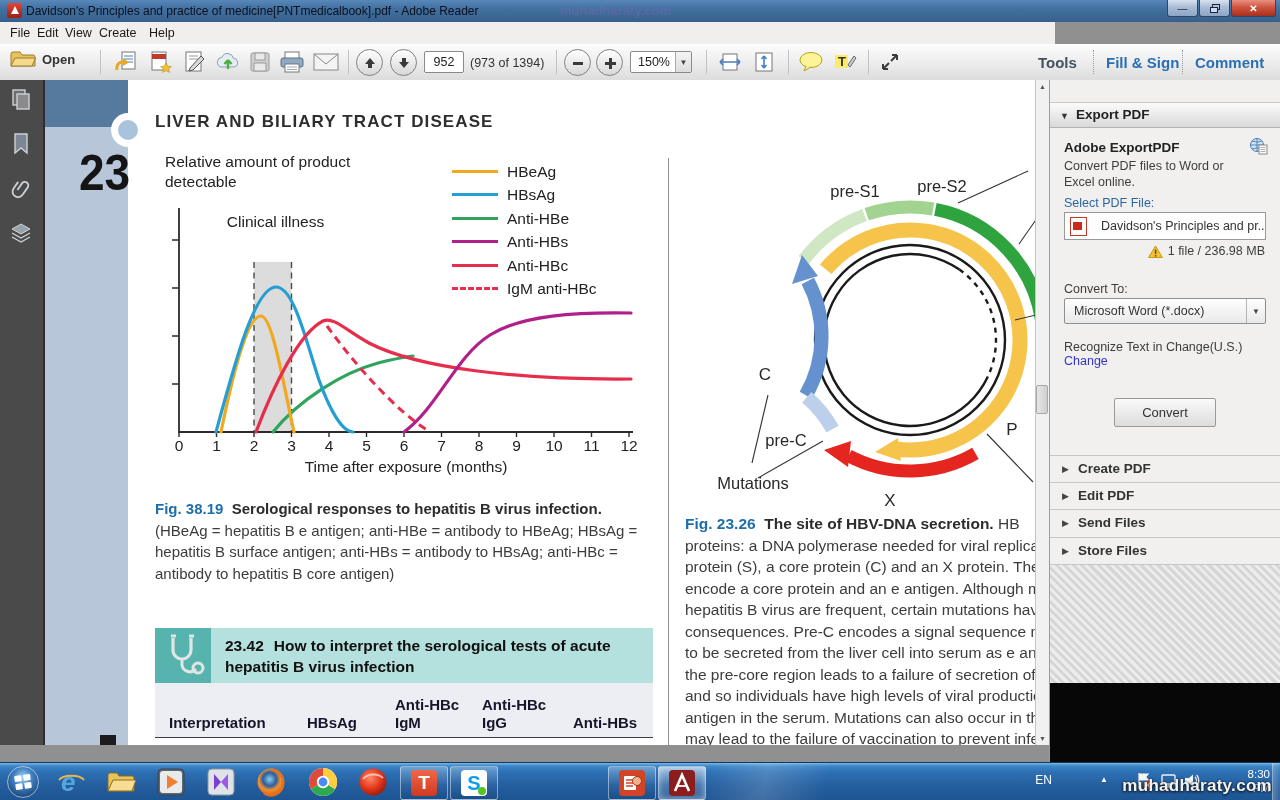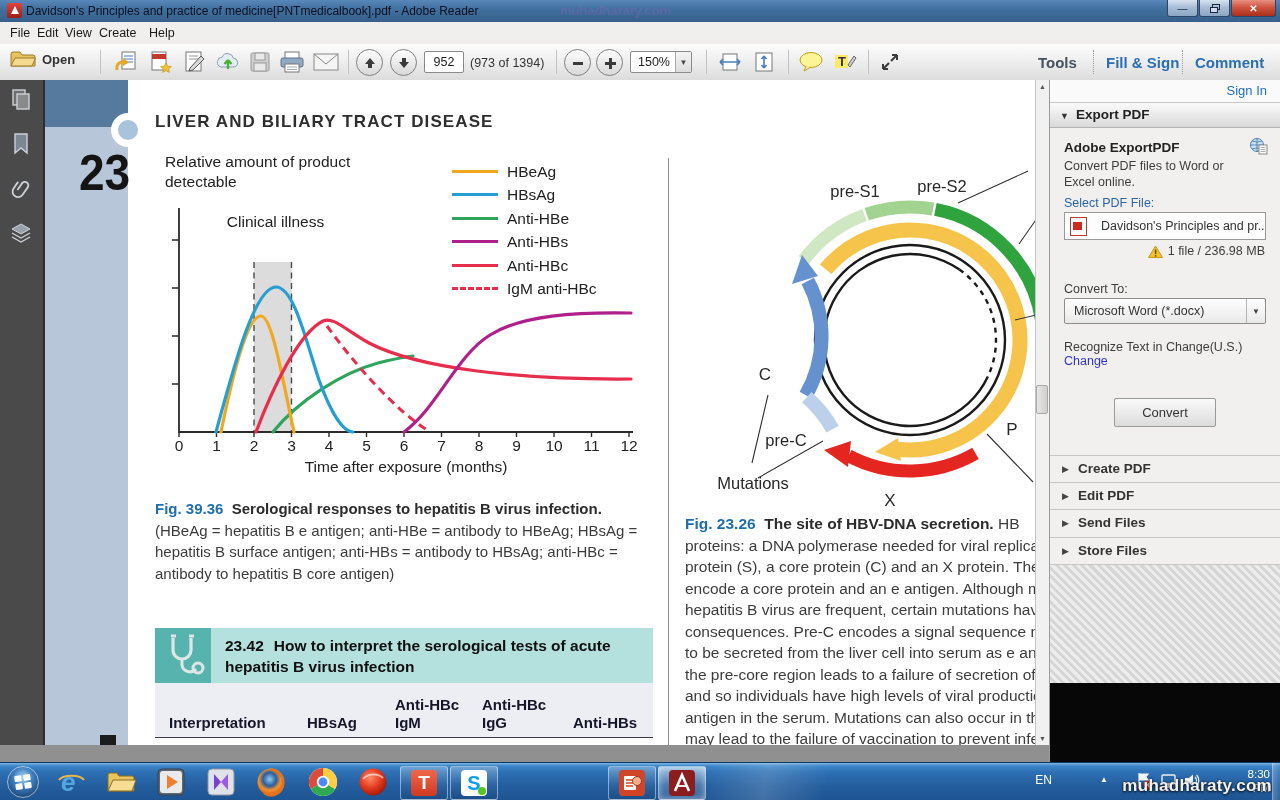--- a/index.html
+++ b/index.html
@@ -13,21 +13,21 @@
   .appicon{position:absolute;left:7px;top:3px;width:15px;height:15px;background:linear-gradient(180deg,#e0453a,#9c1f17);border-radius:2px;}
   .appicon:after{content:"";position:absolute;left:4px;top:3px;border-left:4px solid transparent;border-right:4px solid transparent;border-bottom:8px solid #fff;}
   .twm{position:absolute;left:560px;top:3px;font-size:13px;font-weight:bold;color:rgba(140,100,180,.35);}
   .winbtns{position:absolute;right:4px;top:0;display:flex;}
   .wb{height:16px;border:1px solid #2e4765;border-top:none;border-radius:0 0 3px 3px;
     background:linear-gradient(180deg,#d7e2ef 0%,#a9bdd5 45%,#8ca6c4 100%);margin-left:1px;
     display:flex;align-items:center;justify-content:center;color:#18263d;font-size:10px;}
   .wb.min{width:29px}.wb.max{width:29px}
   .wb.close{width:43px;background:linear-gradient(180deg,#e89180 0%,#cf5540 45%,#a92f1c 100%);color:#fff;font-weight:bold;}
   
-  .menubar{position:absolute;left:0;top:22px;width:1280px;height:22px;background:#f0efee;border-bottom:1px solid #d7d5d2;text-align:center;}
+  .menubar{position:absolute;left:0;top:22px;width:1055px;height:22px;background:#f0efee;border-bottom:1px solid #d7d5d2;text-align:center;}
   .mi{position:absolute;top:0;height:22px;line-height:22px;font-size:12.5px;color:#1a1a1a;padding:0 4px;}
   
   .toolbar{position:absolute;left:0;top:44px;width:1280px;height:36px;
     background:linear-gradient(180deg,#fdfdfd 0%,#ececec 55%,#dcdcdc 100%);border-bottom:1px solid #9b9b9b;}
   .tsep{position:absolute;top:6px;width:1px;height:24px;background:#c2c2c2;}
   .dsep{position:absolute;top:6px;width:1px;height:24px;border-left:1px dotted #9a9a9a;}
   .tbtn{position:absolute;top:5px;width:28px;height:26px;display:flex;align-items:center;justify-content:center;}
   .cbtn{position:absolute;top:5px;width:25px;height:25px;border:1px solid #808080;border-radius:50%;
     background:linear-gradient(180deg,#fefefe,#d8d8d8);display:flex;align-items:center;justify-content:center;}
   .openlab{font-size:13px;font-weight:bold;color:#333;margin-left:6px;}
@@ -386,21 +386,21 @@
           <span class="sw" style="border-top-color:#e62e4c"></span>
           <span class="ll">Anti-HBc</span>
         </div>
       <div class="lrow" style="top:130px">
           <span class="sw dash" style="border-top-color:#e62e4c"></span>
           <span class="ll">IgM anti-HBc</span>
         </div>
     </div>
 
     <div class="figcap">
-      <span class="figlabel">Fig. 39.36</span>&nbsp;
+      <span class="figlabel">Fig. 38.19</span>&nbsp;
       <span class="figtitle">Serological responses to hepatitis B virus infection.</span><br>
       <span>(HBeAg = hepatitis B e antigen; anti-HBe = antibody to HBeAg; HBsAg = hepatitis B surface antigen; anti-HBs = antibody to HBsAg; anti-HBc = antibody to hepatitis B core antigen)</span>
     </div>
 
     <div class="ibox">
       <div class="icsq">
         <svg width="56" height="55">
           <path d="M18 10 v12 a9 9 0 0 0 18 0 V10" fill="none" stroke="#dfe6e6" stroke-width="3.2"></path>
           <path d="M16 8 h5 M34 8 h5" stroke="#dfe6e6" stroke-width="3"></path>
           <path d="M27 31 v6 a8 8 0 0 0 14 4" fill="none" stroke="#dfe6e6" stroke-width="3"></path>
@@ -466,23 +466,20 @@
     </div>
   </div>
 
   <div class="vsb">
     <div class="up">▲</div>
     <div class="dn">▼</div>
   </div>
   <div class="vthumb abs" style="left:1036px;top:385px;"></div>
 
   <div class="panel">
-    <div class="signin">
-      <span>Sign In</span>
-    </div>
     <div class="phead">
       <span class="tri">▼</span>
       <span class="lab">Export PDF</span>
     </div>
     <div class="pp abs" style="left:14px;top:60px;font-weight:bold;font-size:13.5px;color:#222;">Adobe ExportPDF</div>
     <svg class="abs" style="right:12px;top:57px" width="20" height="18">
       <circle cx="8" cy="8" r="6.5" fill="#cfe2f2" stroke="#4a7fb5"></circle>
       <path d="M8 1.5 v13 M1.5 8 h13 M3 4 a9 6 0 0 0 10 0 M3 12 a9 6 0 0 1 10 0" fill="none" stroke="#4a7fb5" stroke-width=".9"></path>
       <rect x="10" y="8" width="8" height="9" fill="#fff" stroke="#888"></rect>
       <path d="M11.5 10.5 h5 M11.5 12.5 h5 M11.5 14.5 h5" stroke="#999" stroke-width=".8"></path>

